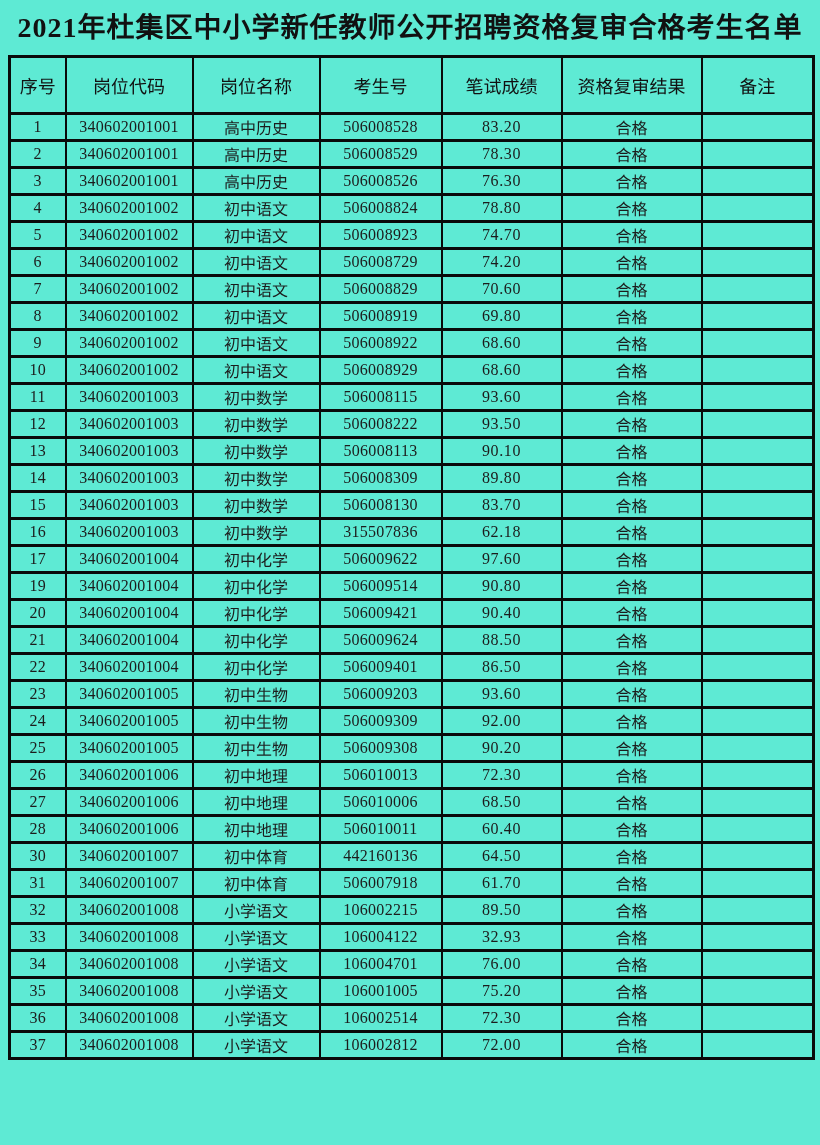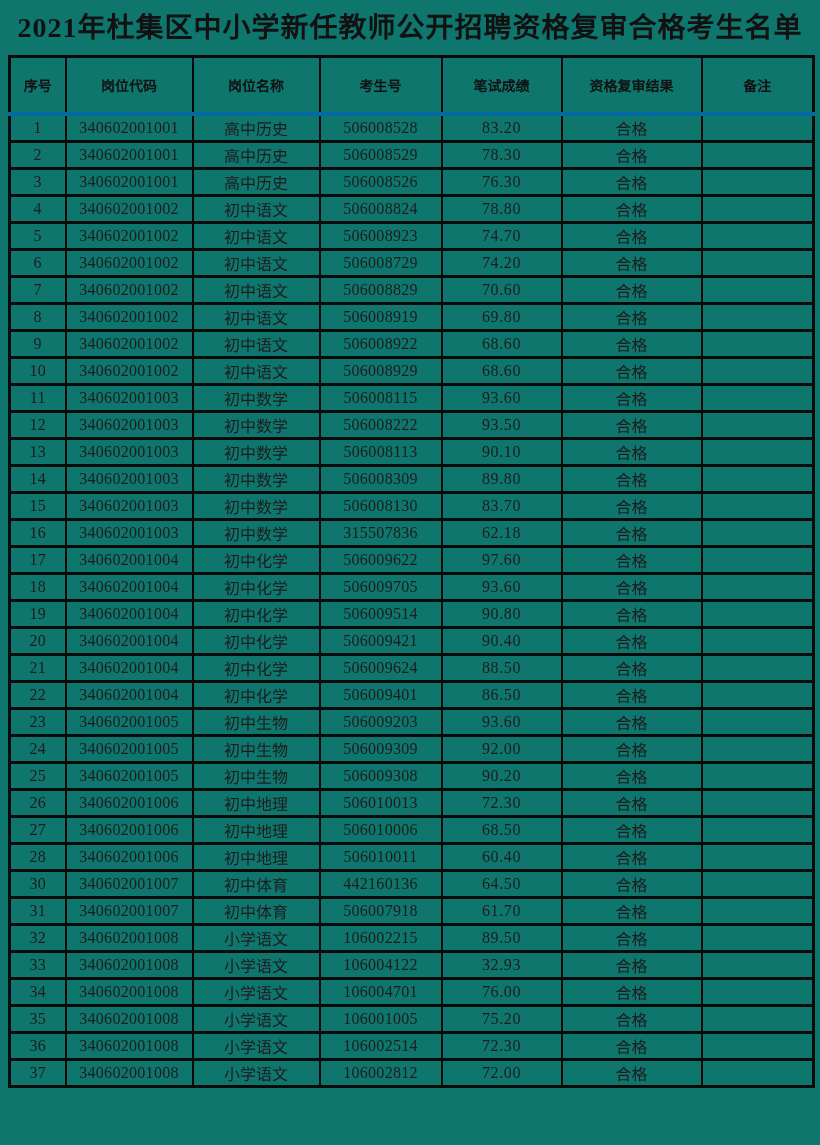--- a/index.html
+++ b/index.html
@@ -6,21 +6,21 @@
     margin: 0;
     padding: 0;
     background: #ffffff;
     font-family: "Liberation Serif", "DejaVu Serif", serif;
     color: #111111;
   }
   .page {
     width: 820px;
     height: 1145px;
     margin: 0 auto;
-    background: #0f766e;
+    background: #5eead4;
     box-sizing: border-box;
     padding: 6px 8px 8px 8px;
     overflow: hidden;
   }
   .doc-title {
     text-align: center;
     font-size: 28px;
     font-weight: bold;
     letter-spacing: 1px;
     margin: 2px 0 8px 0;
@@ -40,23 +40,23 @@
     vertical-align: middle;
     padding: 0 2px;
     overflow: hidden;
     white-space: nowrap;
   }
   table.roster {
     border: 3px solid #0a0a0a;
   }
   table.roster th {
     height: 54px;
-    font-size: 14px;
-    font-weight: bold;
-    border-bottom: 4px solid #0369a1;
+    font-size: 18px;
+    font-weight: normal;
+    border-bottom: 2px solid #0369a1;
   }
   table.roster td {
     height: 23.5px;
     font-size: 16px;
     color: #1c1c1c;
     border-top-width: 3px;
   }
   td.num, td.code {
     letter-spacing: 0.3px;
   }
@@ -263,29 +263,20 @@
     <tr>
       <td class="num">17</td>
       <td class="code">340602001004</td>
       <td class="name">初中化学</td>
       <td class="num">506009622</td>
       <td class="score">97.60</td>
       <td class="res">合格</td>
       <td class="rem"></td>
     </tr>
 
-    <tr>
-      <td class="num">18</td>
-      <td class="code">340602001004</td>
-      <td class="name">初中化学</td>
-      <td class="num">506009705</td>
-      <td class="score">93.60</td>
-      <td class="res">合格</td>
-      <td class="rem"></td>
-    </tr>
 
     <tr>
       <td class="num">19</td>
       <td class="code">340602001004</td>
       <td class="name">初中化学</td>
       <td class="num">506009514</td>
       <td class="score">90.80</td>
       <td class="res">合格</td>
       <td class="rem"></td>
     </tr>

